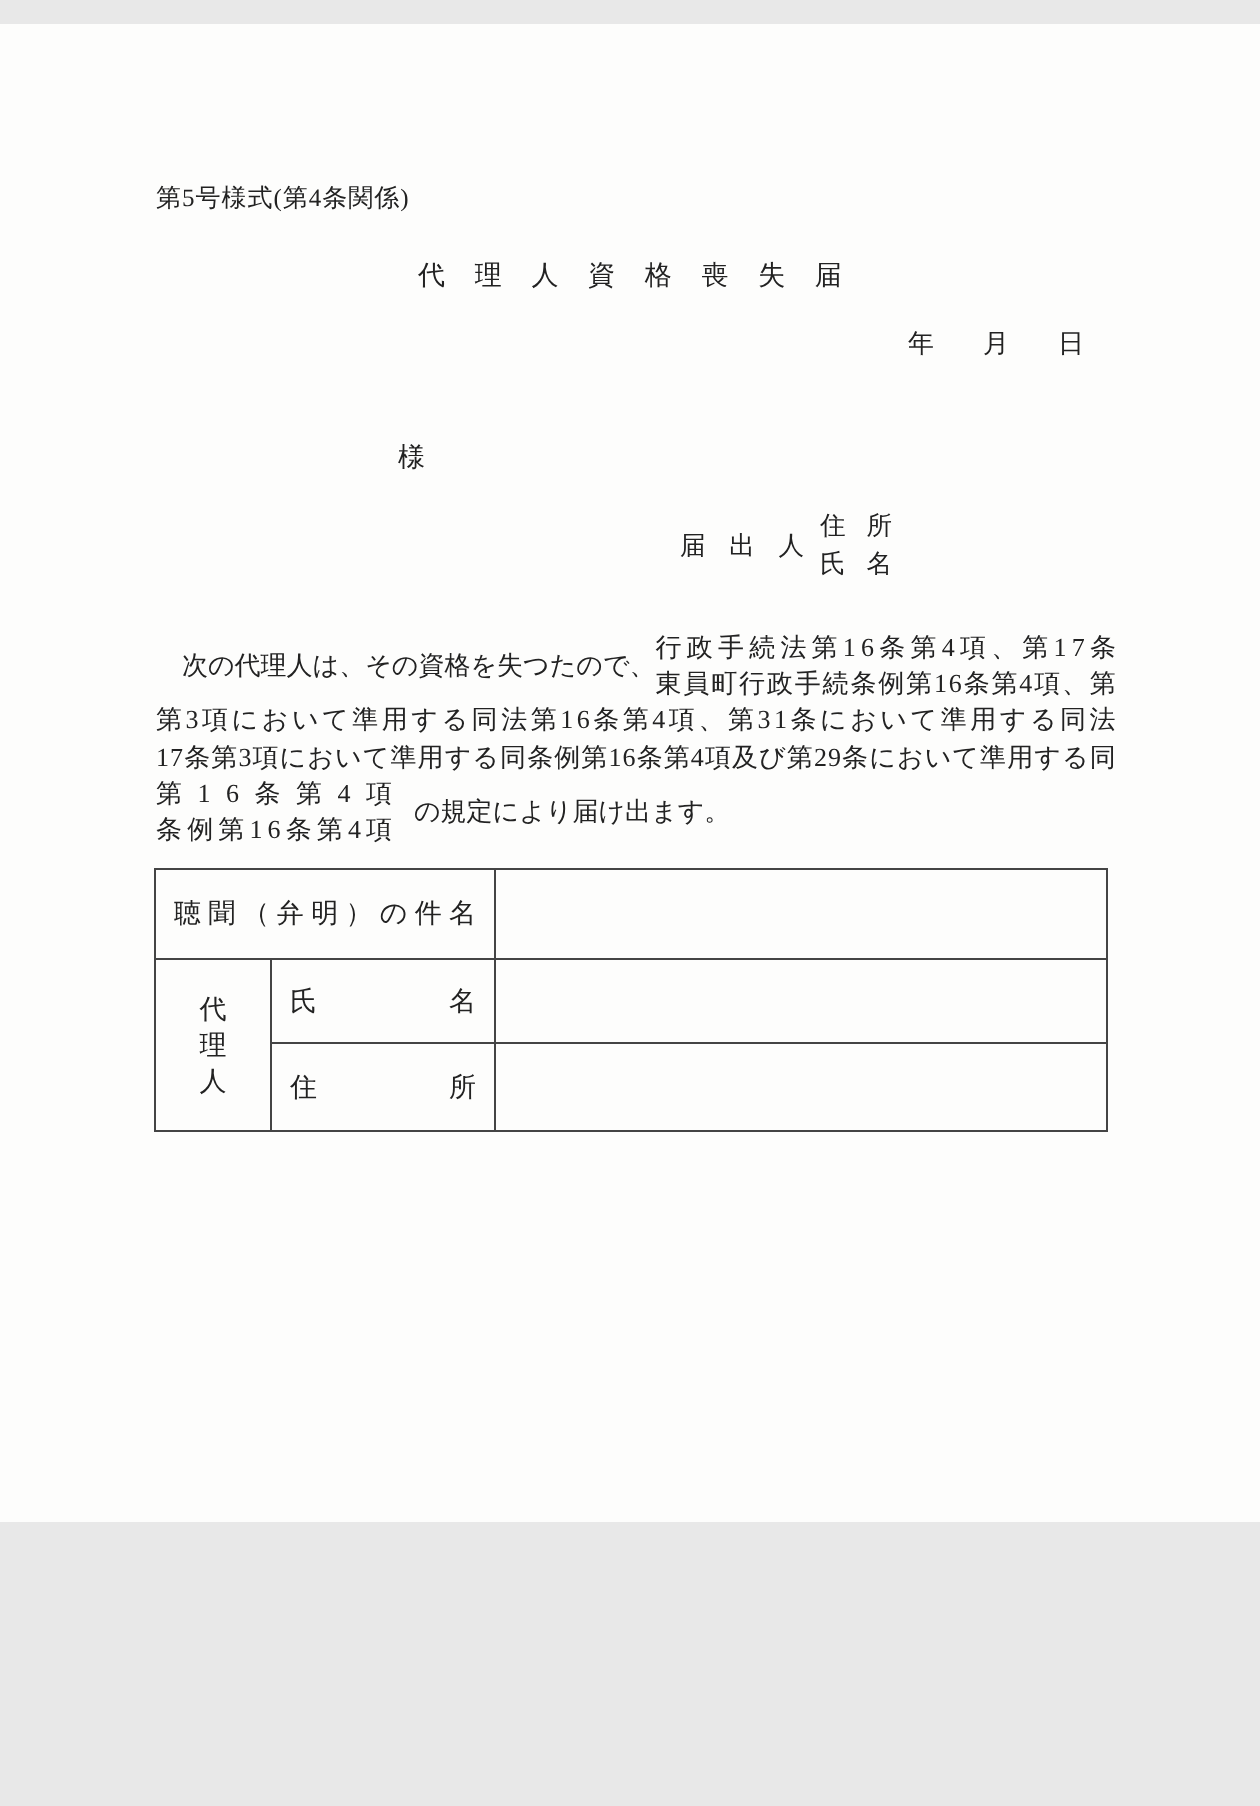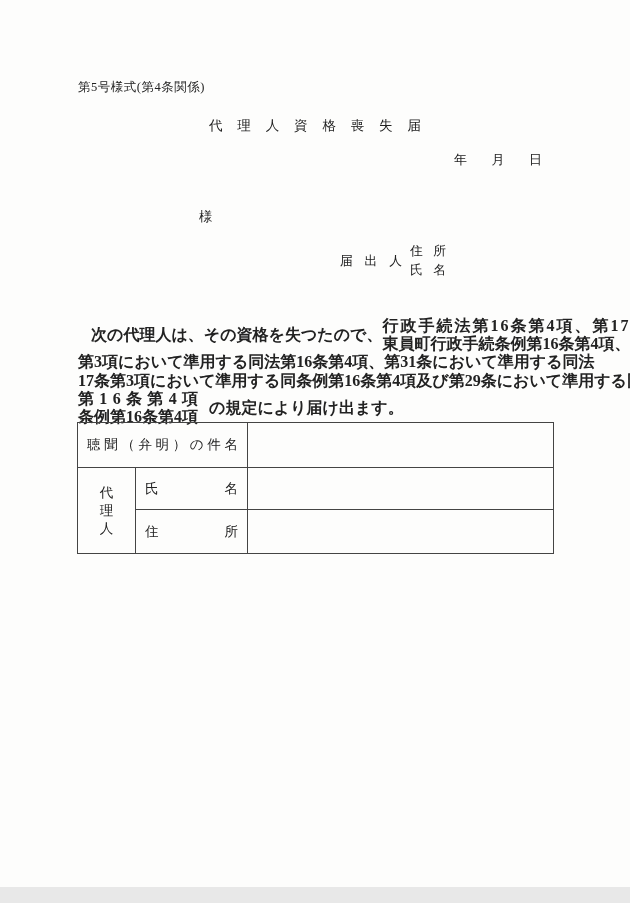--- a/index.html
+++ b/index.html
@@ -1,19 +1,19 @@
 <!DOCTYPE html>
 <html><head>
 <meta charset="utf-8">
 <style>
   html,body{margin:0;padding:0;background:#e8e8e8;}
   .page{
     position:relative;
-    width:630px;height:887px;
-    margin:0 auto;
+    width:630px;height:749px;
+    margin:12px auto;
     background:#fdfdfc;
     font-family:"Liberation Serif","DejaVu Serif",serif;
     color:#222;
     overflow:hidden;
   }
   
   .char-spread{display:flex;justify-content:space-between;}
   .char-spread span{display:block;}
   .char-col{display:flex;flex-direction:column;justify-content:space-between;align-items:center;height:100%;box-sizing:border-box;padding:8px 0;}
 
@@ -23,21 +23,21 @@
   .doc-title{width:212px;margin:0 auto;font-size:13.5px;}
 
   .date-line{position:absolute;top:151px;right:88px;width:88px;font-size:13px;}
 
   .addressee{position:absolute;left:199px;top:208px;font-size:13.5px;}
 
   .submitter{position:absolute;left:340px;top:243px;display:flex;align-items:center;font-size:12.8px;}
   .submitter-label{width:62px;}
   .submitter-stack{margin-left:8px;width:36px;display:flex;flex-direction:column;gap:2px;}
 
-  .body-text{position:absolute;left:78px;top:317px;width:480px;font-size:16px;line-height:17.5px;font-weight:bold;}
+  .body-text{position:absolute;left:78px;top:303px;width:480px;font-size:13px;line-height:17.5px;}
   .row-a{display:flex;align-items:center;}
   .row-a .intro{flex:0 0 241px;text-indent:13px;white-space:nowrap;}
   .option-stack{flex:1;display:flex;flex-direction:column;}
   .jline{margin-top:1px;}
   .row-d{display:flex;align-items:center;margin-top:1px;}
   .option-stack2{flex:0 0 118px;display:flex;flex-direction:column;}
   .closing{margin-left:11px;white-space:nowrap;text-align:right;}
 
   .form-table{
     position:absolute;left:77px;top:422px;

